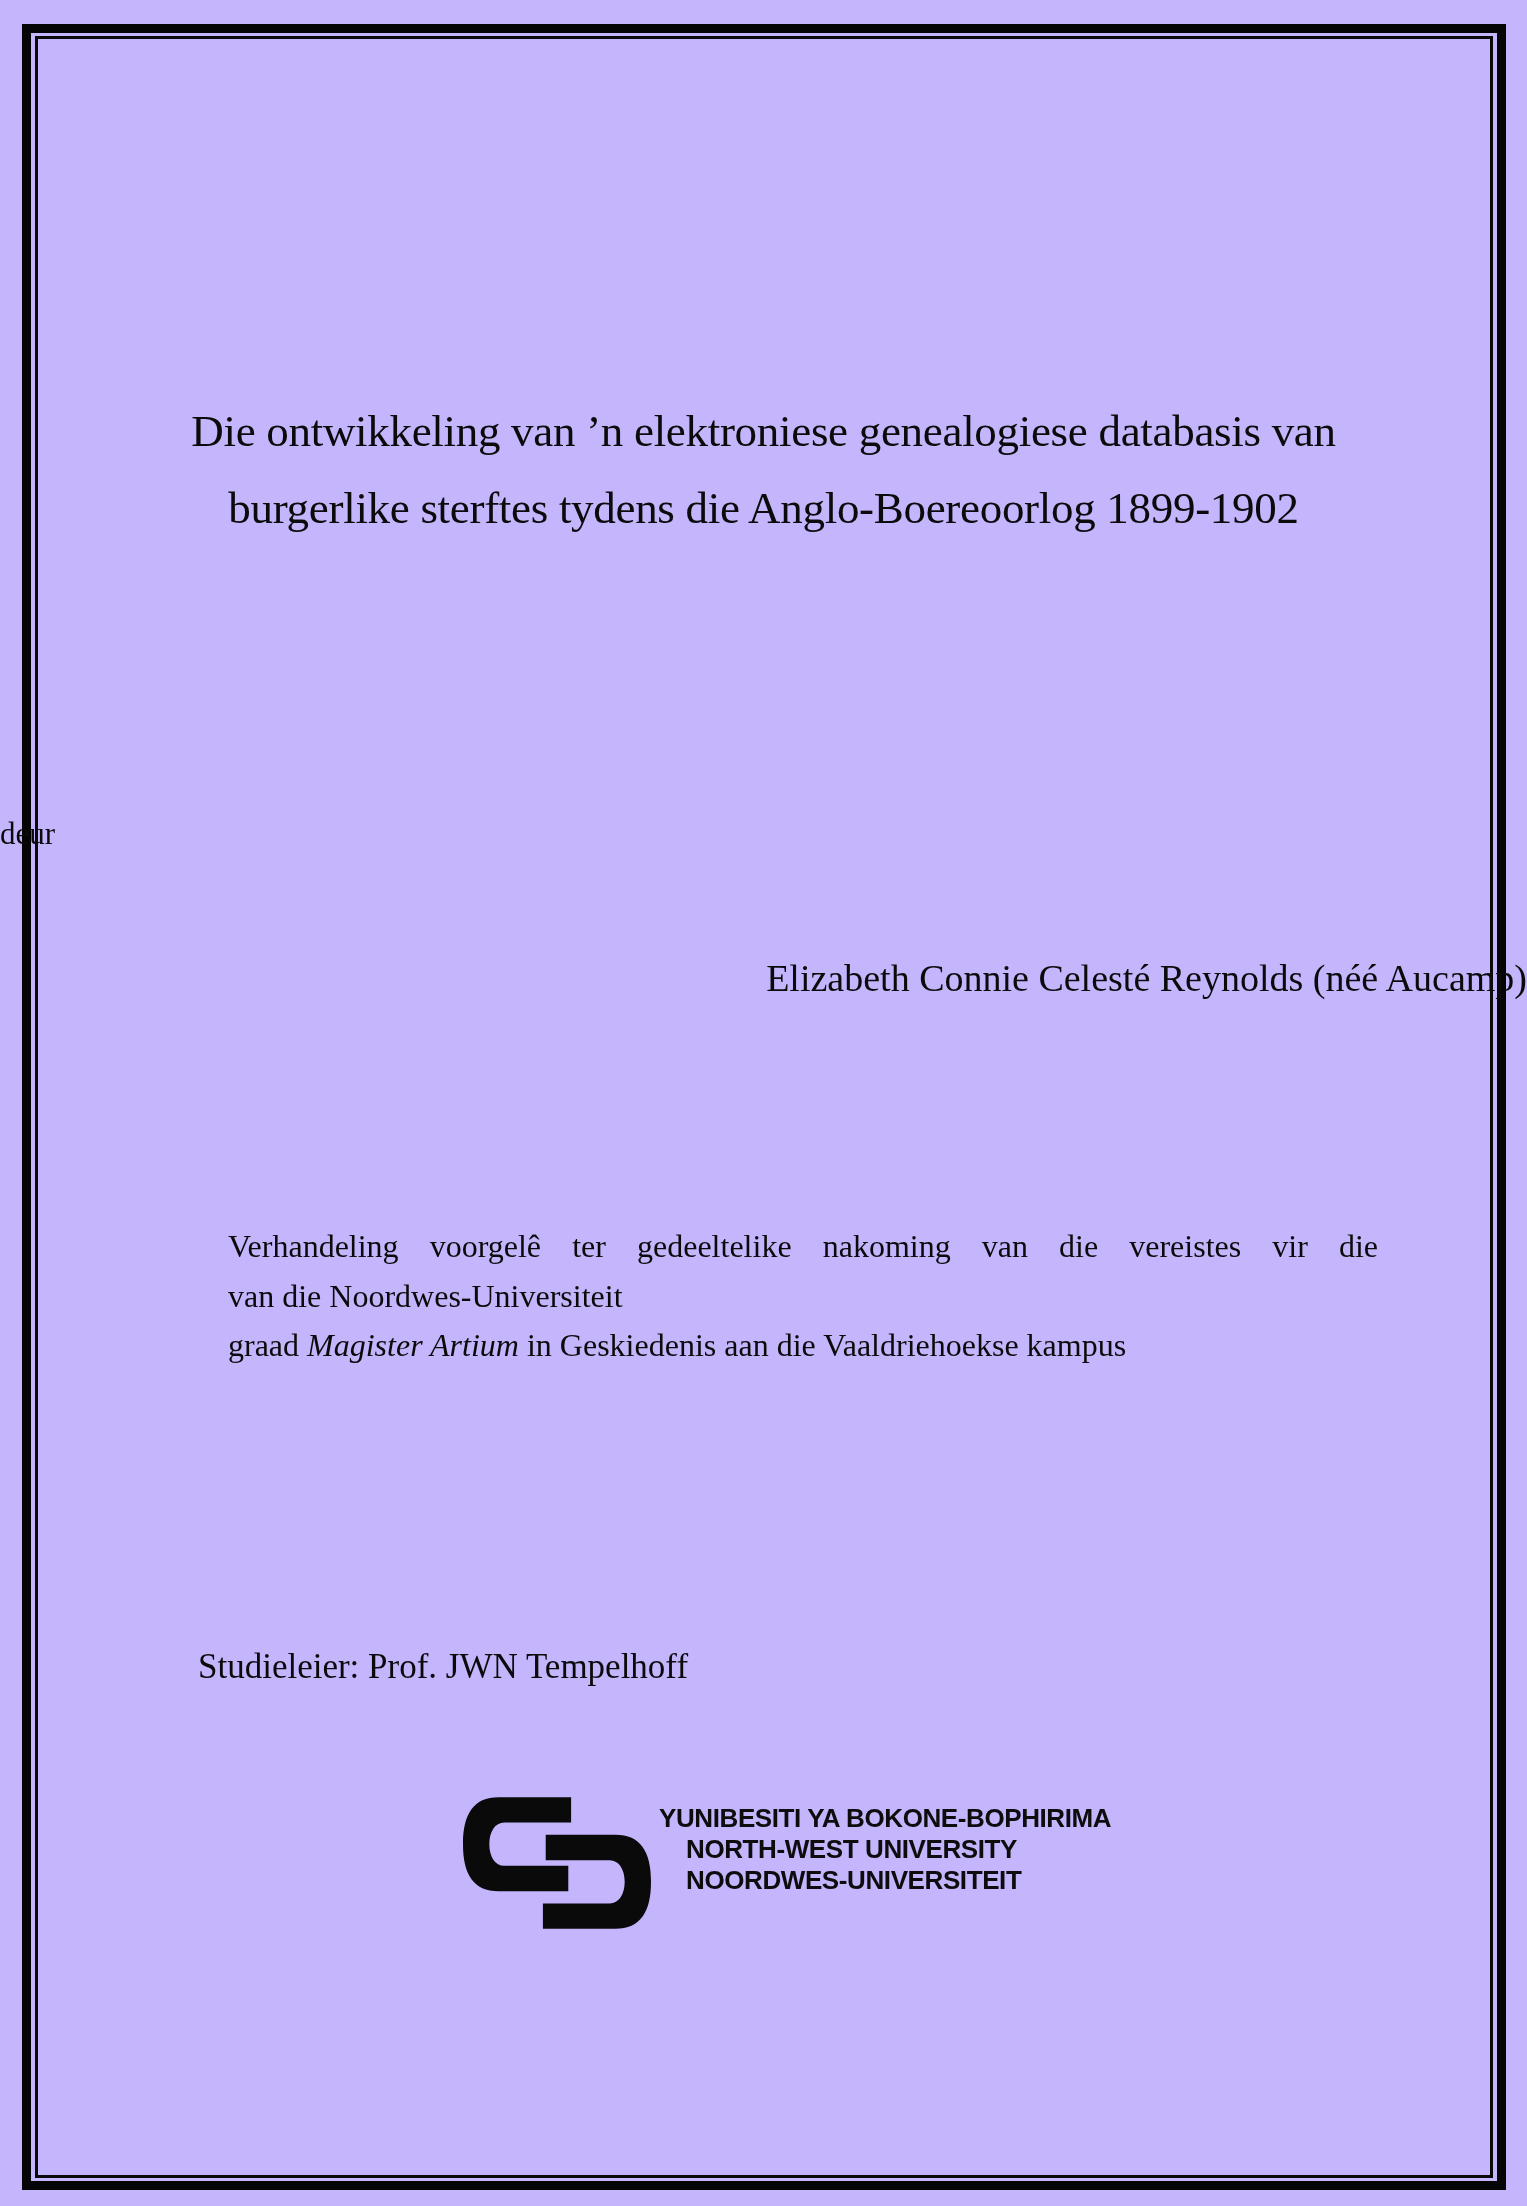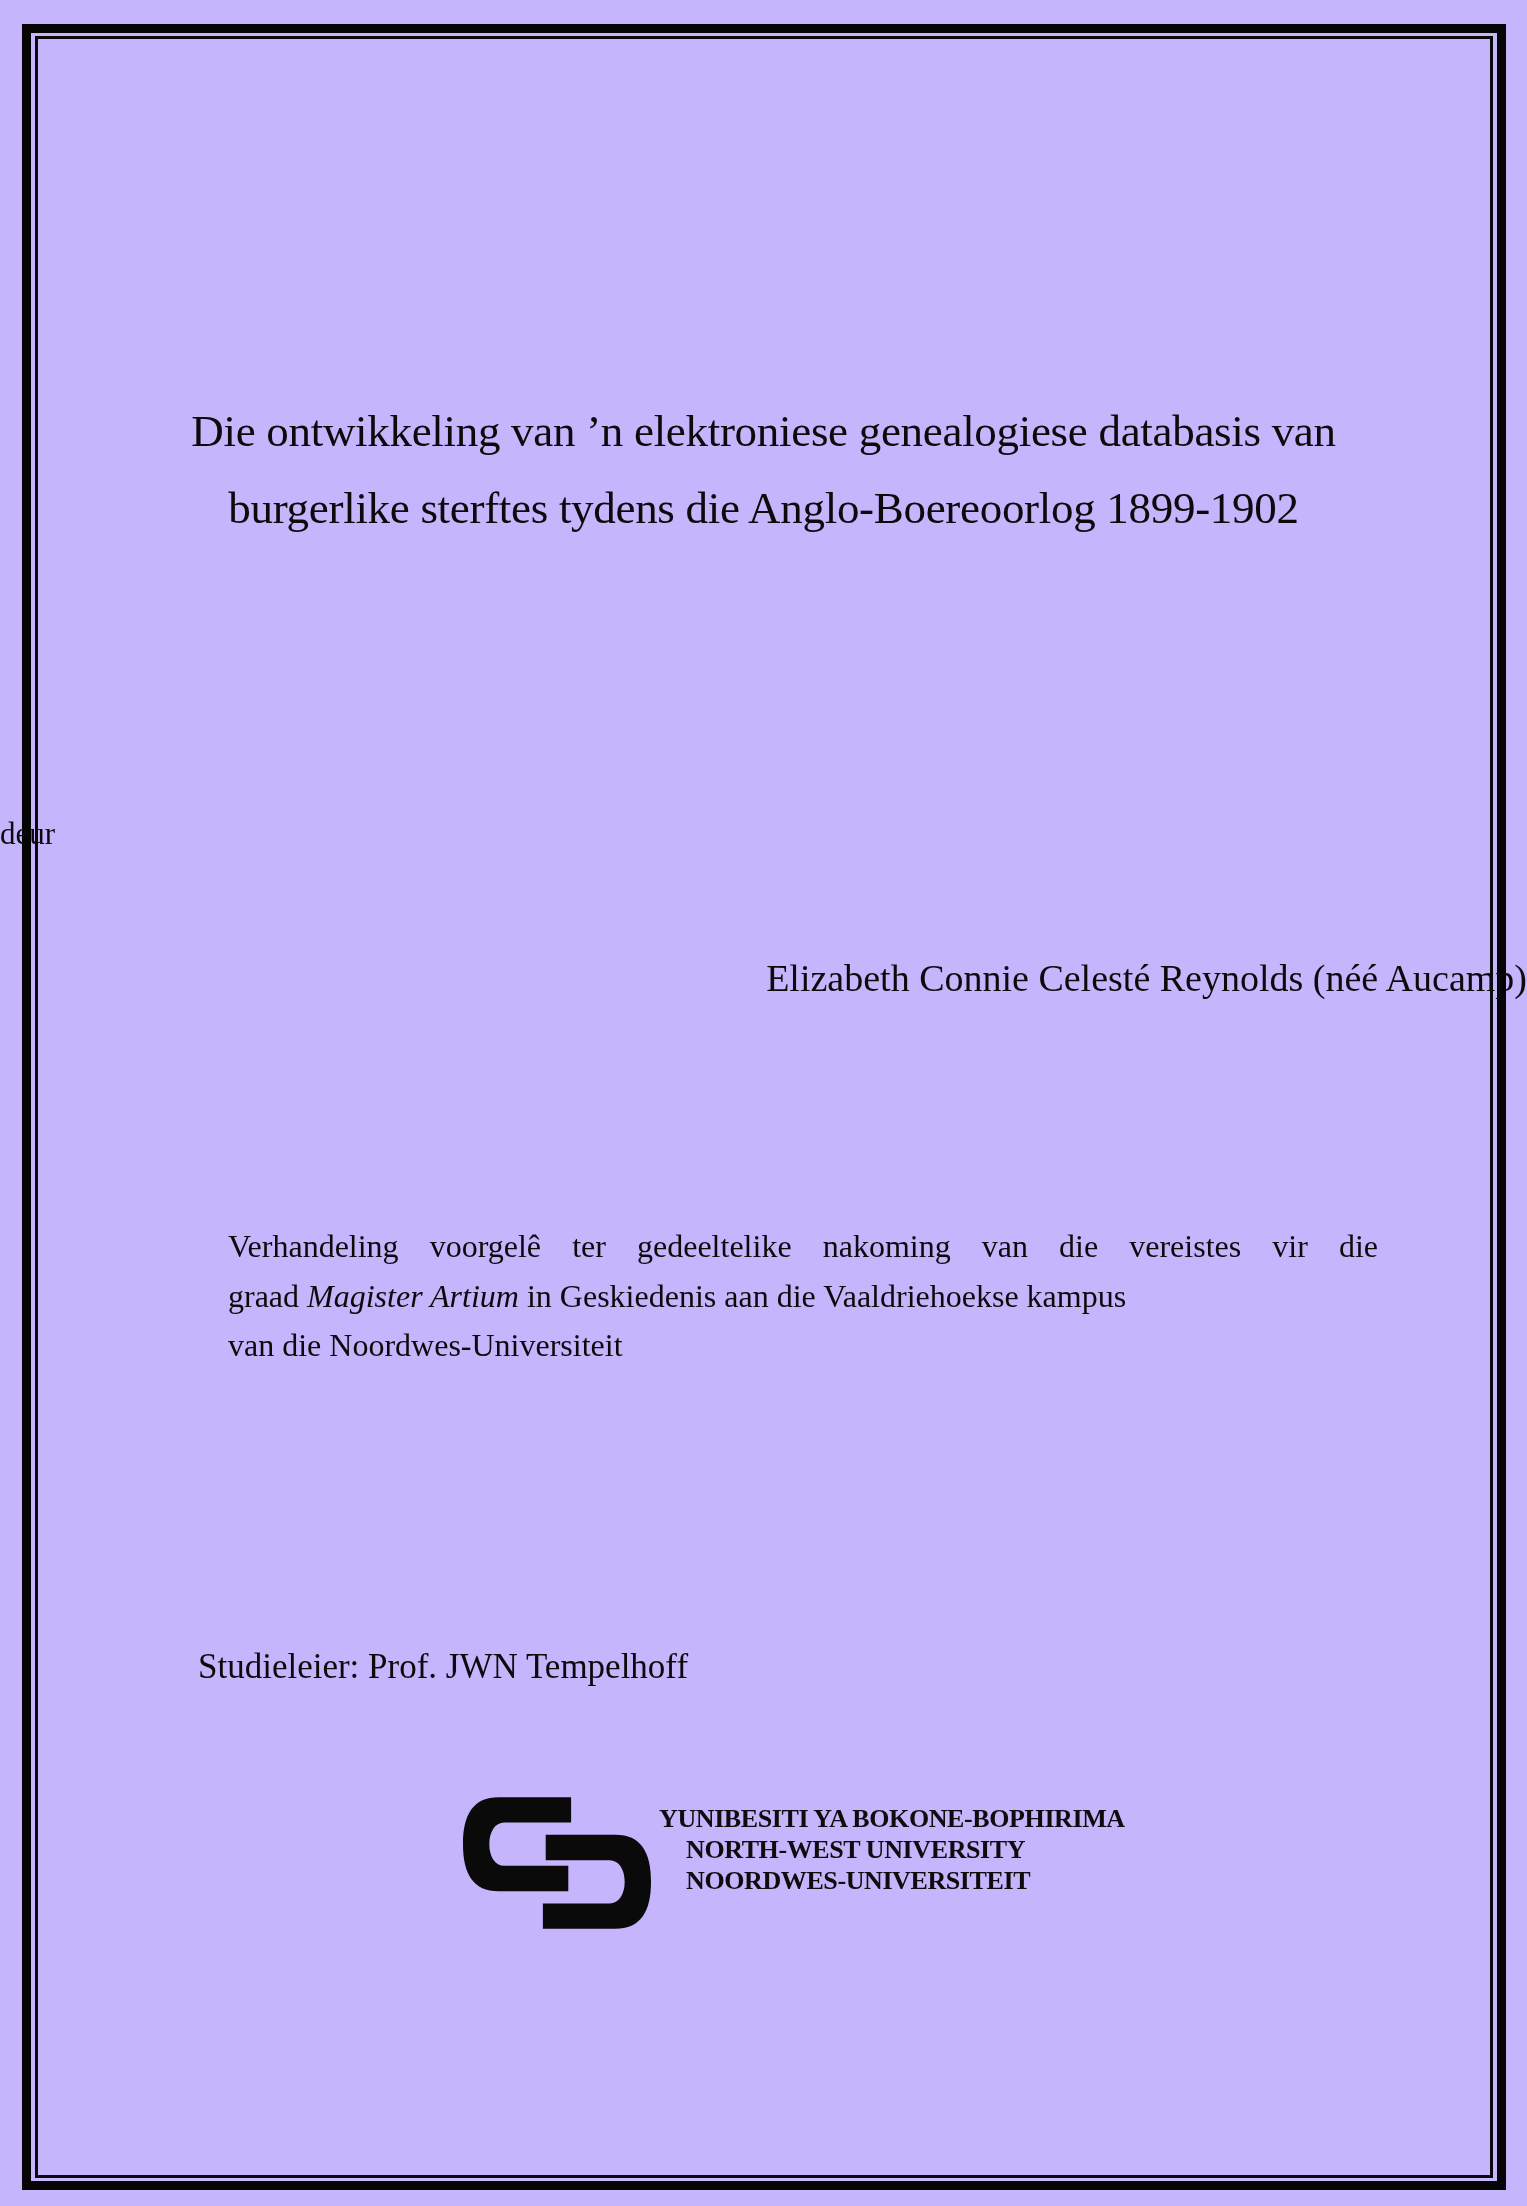--- a/index.html
+++ b/index.html
@@ -65,21 +65,21 @@
   .logo-row {
     position: absolute;
     top: 1797px; left: 463px;
     display: flex;
     align-items: flex-start;
   }
   .logo-mark { display: block; width: 188px; height: 132px; }
   .logo-text {
     margin-left: 8px;
     padding-top: 6px;
-    font-family: Liberation Serif, serif;
+    font-family: Liberation Sans, sans-serif;
     font-weight: 700;
     font-size: 26px;
     line-height: 31px;
     letter-spacing: -0.4px;
     color: #0d0d0d;
     white-space: nowrap;
   }
   .logo-text .indent { margin-left: 27px; }
 </style>
 </head>
@@ -94,22 +94,22 @@
     <div>Die ontwikkeling van ’n elektroniese genealogiese databasis van</div>
     <div>burgerlike sterftes tydens die Anglo-Boereoorlog 1899-1902</div>
   </div>
 
   <div class="byline">deur</div>
 
   <div class="author-line">Elizabeth Connie Celesté Reynolds (néé Aucamp)</div>
 
   <div class="statement">
     <div class="justified">Verhandeling voorgelê ter gedeeltelike nakoming van die vereistes vir die</div>
+    <div>van die Noordwes-Universiteit</div>
     <div><span>graad </span><span class="italic">Magister Artium</span><span> in Geskiedenis aan die Vaaldriehoekse kampus</span></div>
-    <div>van die Noordwes-Universiteit</div>
   </div>
 
   <div class="supervisor-block">
     <div>Studieleier: Prof. JWN Tempelhoff</div>
   </div>
 
   <div class="logo-row">
     <svg class="logo-mark" viewBox="0 0 200 140" aria-hidden="true">
       <path fill="#0a0a0a" d="M115 0 H38 C11 0 0 18 0 50 C0 82 11 100 38 100 H112 V73 H44 C34 73 28 63 28 50 C28 37 34 27 44 27 H115 Z"></path>
       <path fill="#0a0a0a" d="M85 140 H162 C189 140 200 122 200 90 C200 58 189 40 162 40 H88 V67 H156 C166 67 172 77 172 90 C172 103 166 113 156 113 H85 Z"></path>

